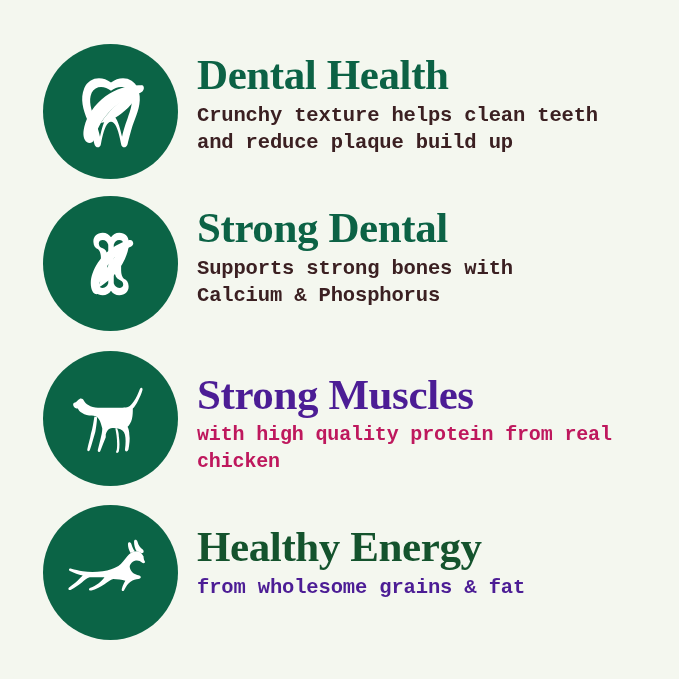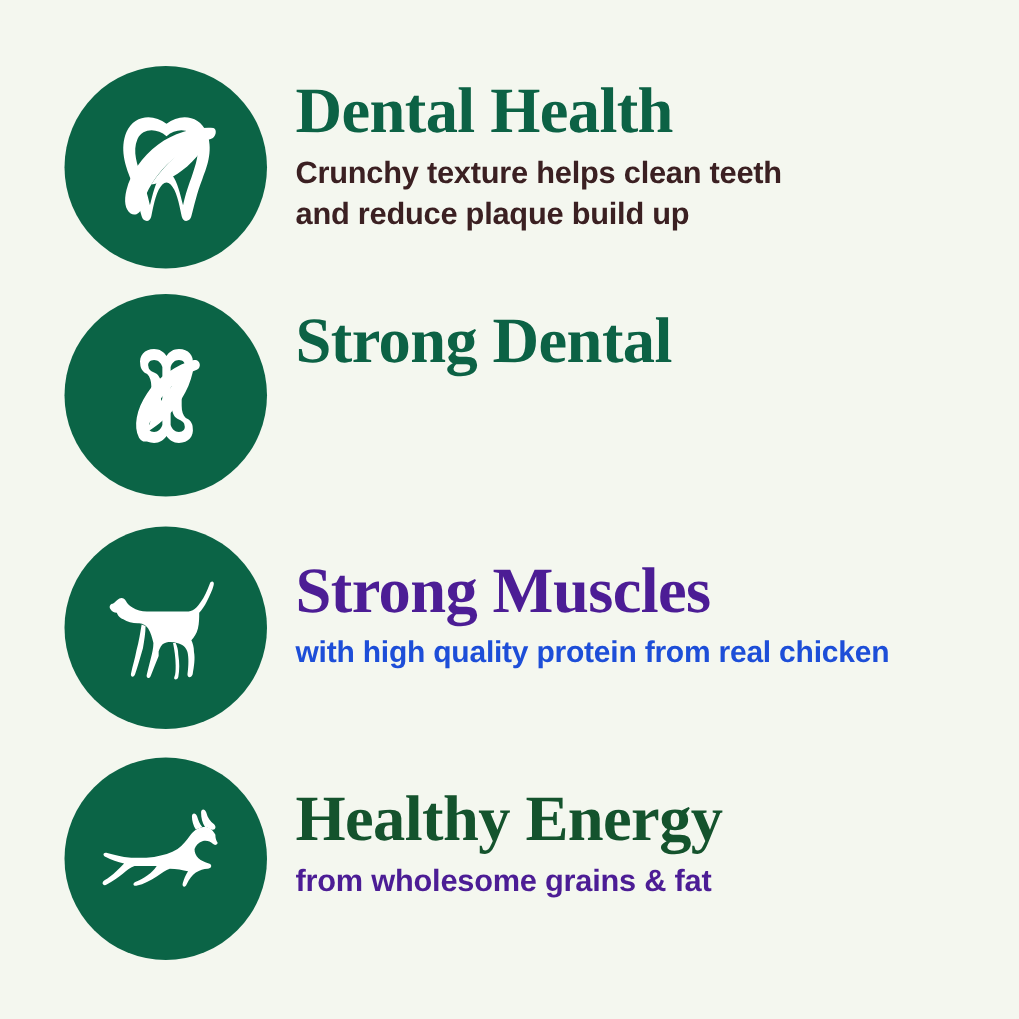--- a/index.html
+++ b/index.html
@@ -52,21 +52,21 @@
     font-family: "Liberation Serif", serif;
     font-weight: bold;
     color: #0c6245;
     font-size: 43px;
     line-height: 1.0;
     letter-spacing: -0.4px;
     margin: 0 0 6px 0;
     white-space: nowrap;
   }
   .benefit-desc {
-    font-family: Liberation Sans, sans-serif;
+    font-family: Liberation Mono, monospace;
     font-weight: bold;
     color: #3b2022;
     font-size: 20.5px;
     line-height: 1.33;
     letter-spacing: -0.15px;
     margin: 0;
   }
   .benefit-desc .desc-line {
     display: block;
   }
@@ -206,20 +206,24 @@
                      C70 36, 64 50, 55 60
                      C48 68, 41 73, 36 76
                      C38 67, 44 55, 53 44
                      C60 35, 66 28, 70 24 Z"></path>
           </g>
         </svg>
       </span>
     </div>
     <div class="benefit-text-block">
       <h2 class="benefit-title" style="color: rgb(12, 98, 69);">Strong Dental</h2>
+      <p class="benefit-desc" style="color: rgb(59, 32, 34);">
+        <span class="desc-line">Supports strong bones with</span>
+        <span class="desc-line">Calcium &amp; Phosphorus</span>
+      </p>
     </div>
   </div>
 
   <div class="benefit-row" id="row-strong-muscles">
     <div class="benefit-icon-badge" style="background: rgb(11, 100, 70);">
       <span>
         <svg width="96" height="96" viewBox="0 0 110 100" aria-hidden="true">
           <g fill="#ffffff">
 
             <path d="M14 31
@@ -270,21 +274,21 @@
                      C31 73, 29 79, 28 84
                      C27 87, 30 88, 31 85
                      C33 79, 35 72, 37 65
                      C38 59, 39 53, 39 48 Z"></path>
           </g>
         </svg>
       </span>
     </div>
     <div class="benefit-text-block">
       <h2 class="benefit-title" style="color: #4c1d95;">Strong Muscles</h2>
-      <p class="benefit-desc" style="color: #1d4ed8;">
+      <p class="benefit-desc" style="color: #be185d;">
         <span class="desc-line">with high quality protein from real chicken</span>
       </p>
     </div>
   </div>
 
   <div class="benefit-row" id="row-healthy-energy">
     <div class="benefit-icon-badge" style="background: rgb(11, 100, 70);">
       <span>
         <svg width="100" height="100" viewBox="0 0 115 100" aria-hidden="true">
           <g fill="#ffffff">

